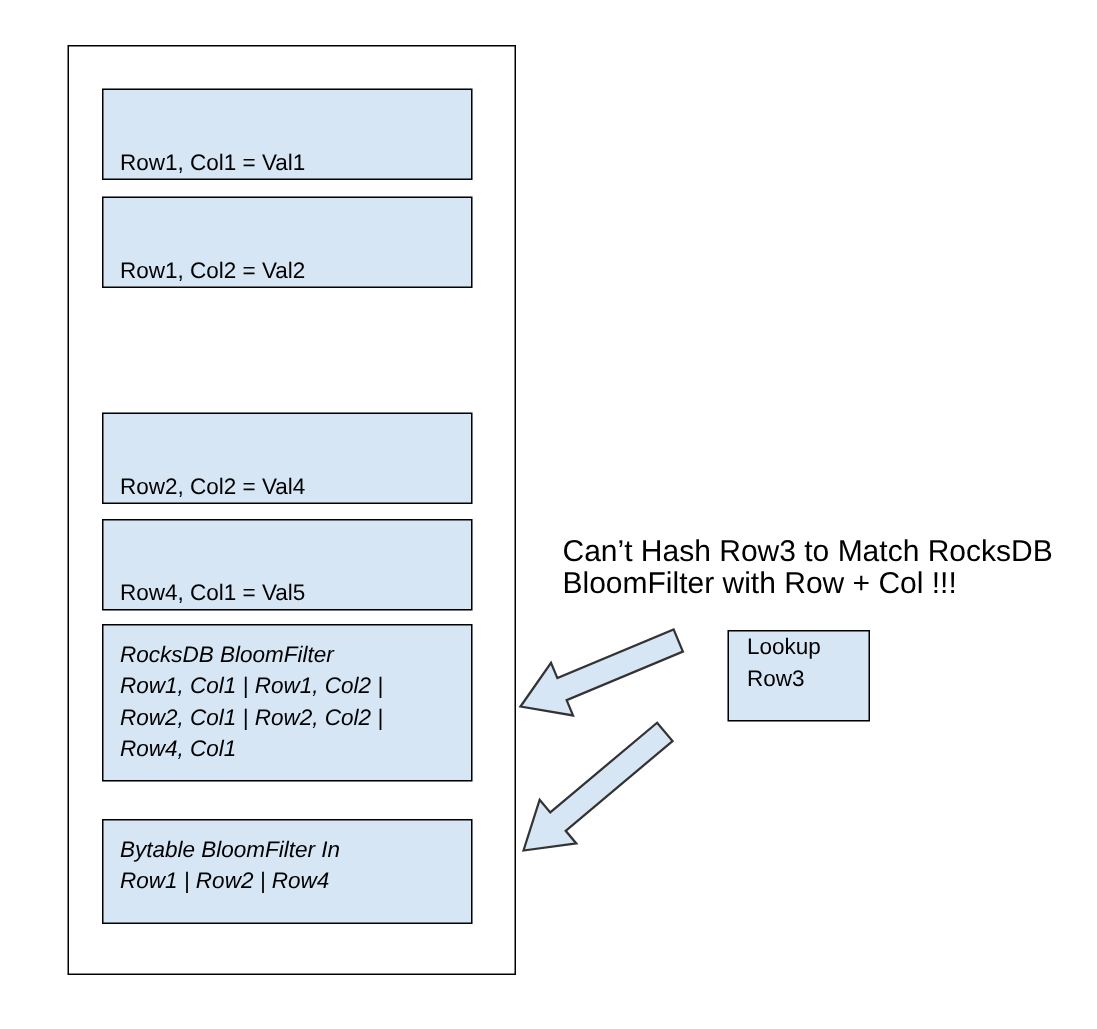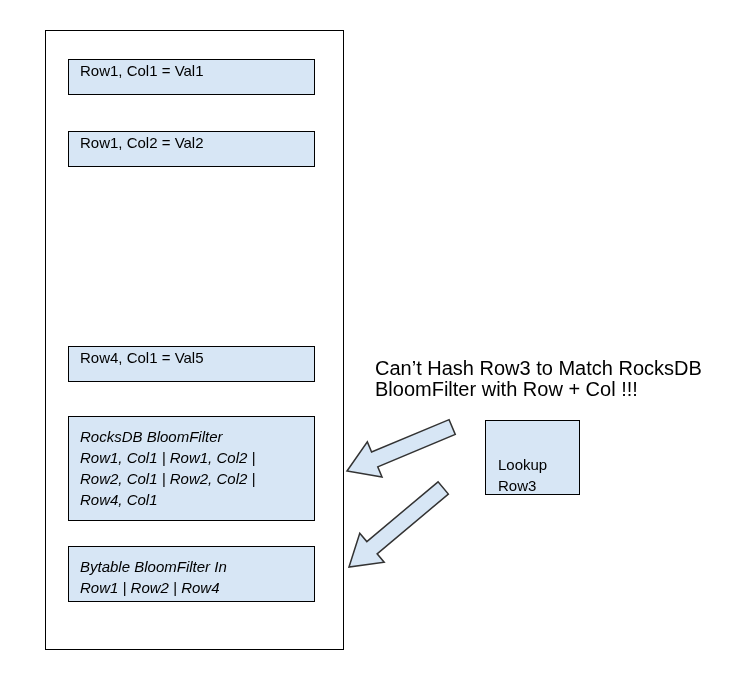--- a/index.html
+++ b/index.html
@@ -32,41 +32,41 @@
     position: absolute;
     left: 22px;
     width: 247px;
     background: #d7e6f5;
     border: 1px solid #000000;
     box-sizing: border-box;
     font-size: 15px;
     line-height: 21px;
   }
   .row-box {
-    height: 36px;
+    height: 61px;
     display: flex;
-    align-items: flex-start;
+    align-items: flex-end;
     padding-left: 11px;
   }
   .multi-box {
     padding: 9px 11px;
     font-style: italic;
   }
   .lookup-box {
     position: absolute;
     left: 485px;
     top: 420px;
     width: 95px;
-    height: 75px;
+    height: 61px;
     background: #d7e6f5;
     border: 1px solid #000000;
     box-sizing: border-box;
     font-size: 15px;
     line-height: 21px;
-    padding: 33px 0 0 12px;
+    padding: 0 0 0 12px;
   }
   .annotation {
     position: absolute;
     font-size: 20px;
     line-height: 21px;
     white-space: pre-line;
   }
   .annotation-top {
     left: 375px;
     top: 358px;
@@ -92,32 +92,35 @@
 <div class="canvas">
 
   <div class="sst-container">
 
     <div class="box row-box" style="top:28px">
       <span>Row1, Col1 = Val1</span>
     </div>
     <div class="box row-box" style="top:100px">
       <span>Row1, Col2 = Val2</span>
     </div>
+    <div class="box row-box" style="top:244px">
+      <span>Row2, Col2 = Val4</span>
+    </div>
     <div class="box row-box" style="top:315px">
       <span>Row4, Col1 = Val5</span>
     </div>
 
     <div class="box multi-box" style="top:385px; height:105px">
       <div>RocksDB BloomFilter</div>
       <div>Row1, Col1 | Row1, Col2 |</div>
       <div>Row2, Col1 | Row2, Col2 |</div>
       <div>Row4, Col1</div>
     </div>
 
-    <div class="box multi-box" style="top:515px; height:56px">
+    <div class="box multi-box" style="top:515px; height:70px">
       <div>Bytable BloomFilter In</div>
       <div>Row1 | Row2 | Row4</div>
     </div>
 
   </div>
 
   <div class="lookup-box">
     <div>Lookup</div>
     <div>Row3</div>
   </div>

